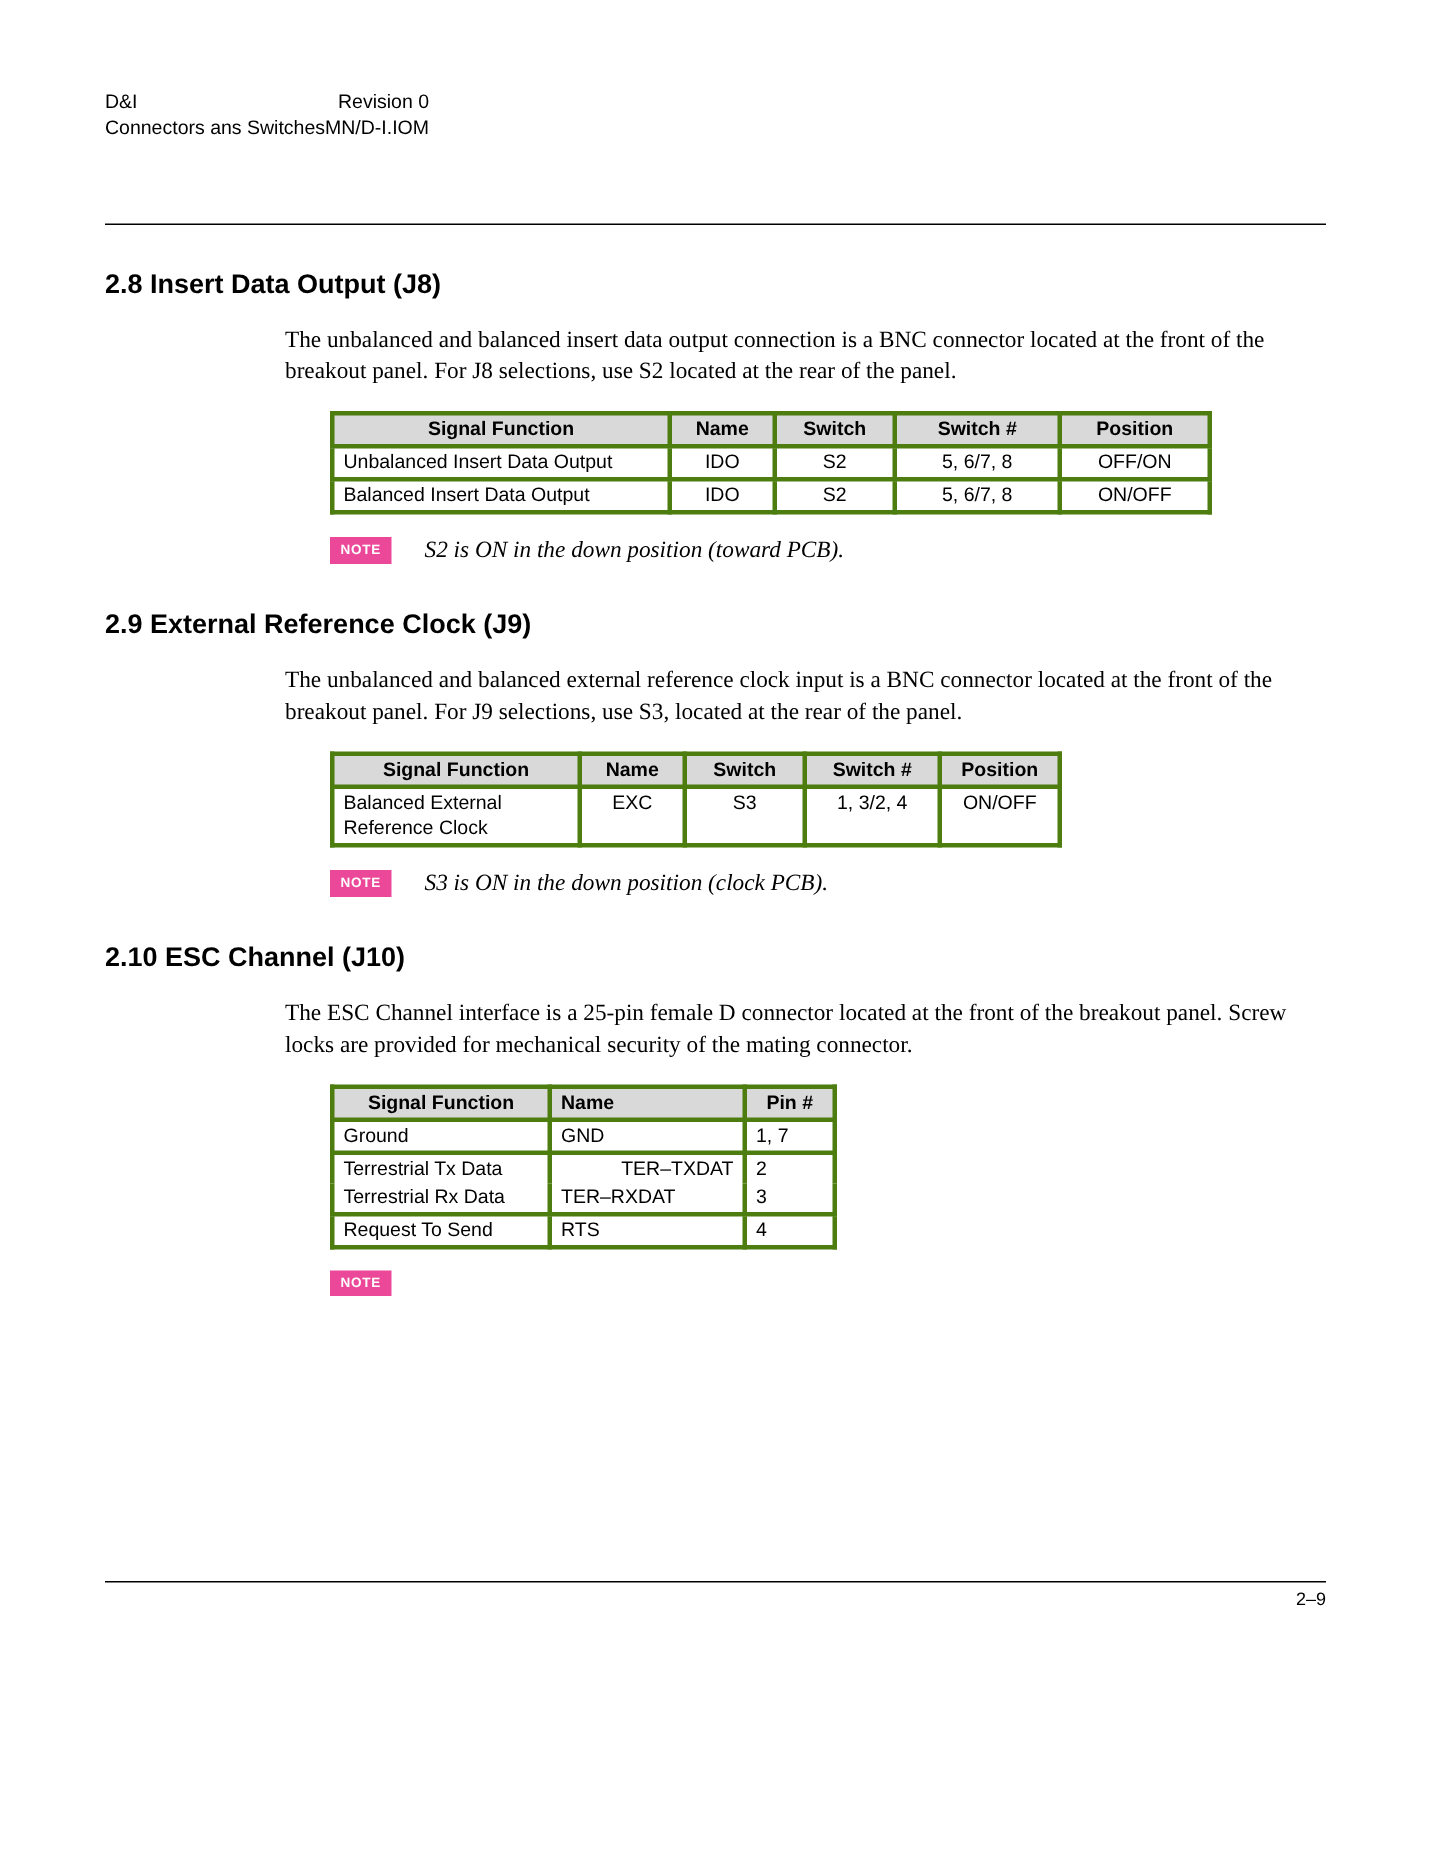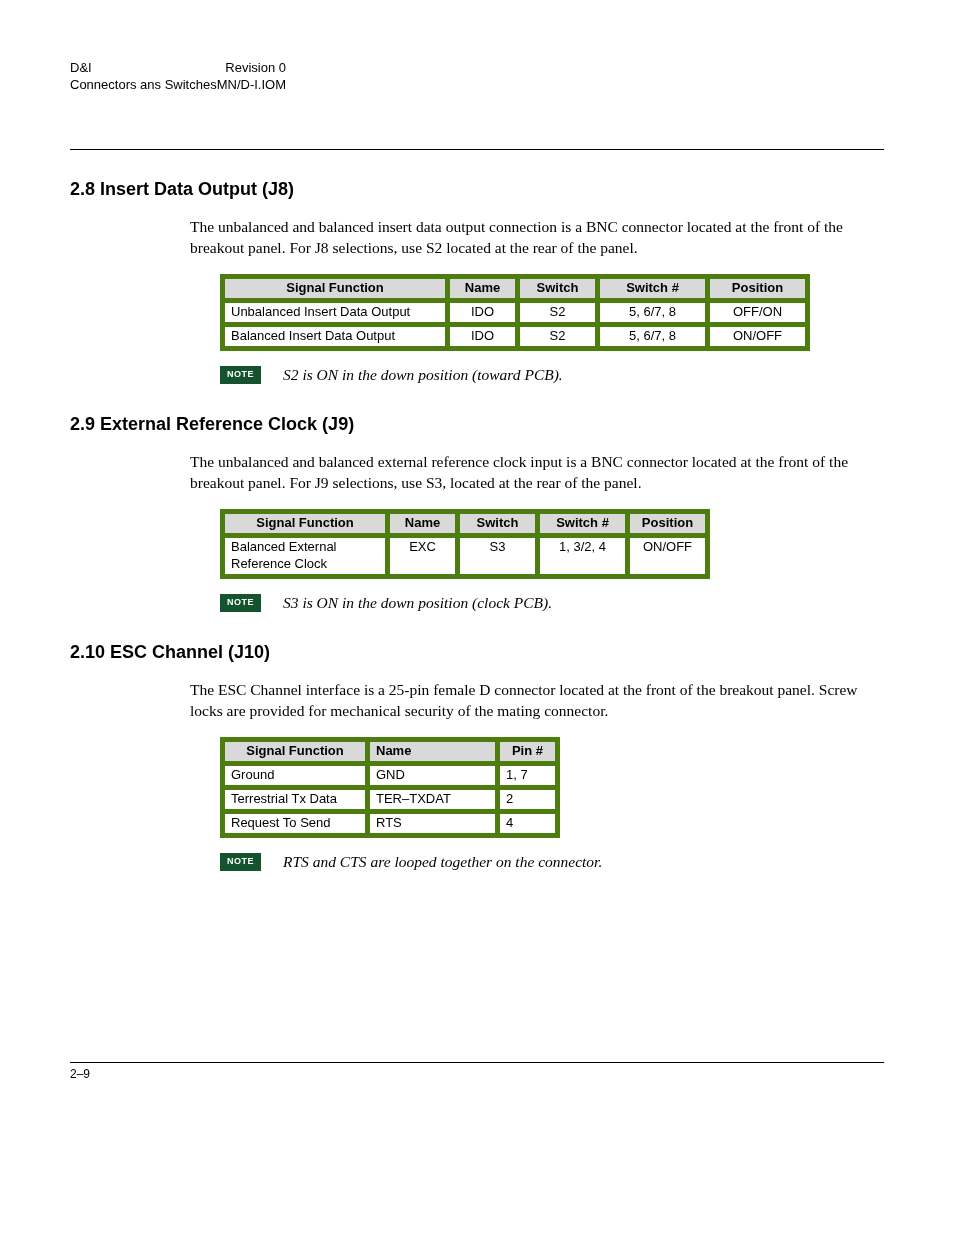--- a/index.html
+++ b/index.html
@@ -42,40 +42,40 @@
   table {
     border-collapse: collapse;
     margin-top: 14px;
     margin-bottom: 14px;
     font-family: Arial, Helvetica, sans-serif;
     font-size: 13px;
   }
   table.t5 { margin-left: 150px; }
   table.t3 { margin-left: 150px; }
   th, td {
-    border: 5px solid #4d7c0f;
+    border: 3px solid #4d7c0f;
     padding: 1px 6px;
     text-align: left;
     vertical-align: top;
   }
   th {
     background: #d9d9d9;
     text-align: center;
     font-weight: bold;
   }
   td.center { text-align: center; }
   .note-row {
     display: flex;
     align-items: center;
     margin-left: 150px;
     margin-top: 8px;
     margin-bottom: 18px;
   }
   .note-badge {
-    background: #14532d;
+    background: #ec4899;
     color: #fff;
     font-family: Arial, Helvetica, sans-serif;
     font-size: 9px;
     font-weight: bold;
     padding: 3px 7px;
     letter-spacing: 0.5px;
     margin-right: 22px;
     white-space: nowrap;
   }
   .note-text {
@@ -84,21 +84,21 @@
   }
   .footer {
     margin-top: 190px;
   }
   .footer-rule {
     border: none;
     border-top: 1px solid #000;
     margin-bottom: 4px;
   }
   .page-num {
-    text-align: left;
+    text-align: right;
     font-family: Arial, Helvetica, sans-serif;
     font-size: 12px;
   }
 </style>
 </head>
 <body>
 
 <div class="header-row">
   <div>
     <div>D&amp;I</div>
@@ -208,32 +208,36 @@
   </tr>
     </thead>
   <tbody>
     <tr>
       <td>Ground</td>
       <td>GND</td>
       <td>1, 7</td>
     </tr>
     <tr>
       <td style="border-bottom:none;">Terrestrial Tx Data</td>
-      <td style="border-bottom:none;">TER–TXDAT</td>
+      <td style="border-bottom:none;text-align:right;">TER–TXDAT</td>
       <td style="border-bottom:none;">2</td>
+    </tr>
+    <tr>
+      <td style="border-top:none;">Terrestrial Rx Data</td>
+      <td style="border-top:none;">TER–RXDAT</td>
+      <td style="border-top:none;">3</td>
     </tr>
     <tr>
       <td>Request To Send</td>
       <td>RTS</td>
       <td>4</td>
     </tr>
   </tbody>
 </table>
 
 <div class="note-row">
   <span class="note-badge">NOTE</span>
-  <span class="note-text">RTS and CTS are looped together on the connector.</span>
 </div>
 
 <div class="footer">
   <hr class="footer-rule">
   <div class="page-num">2–9</div>
 </div>
 
 </body></html>

